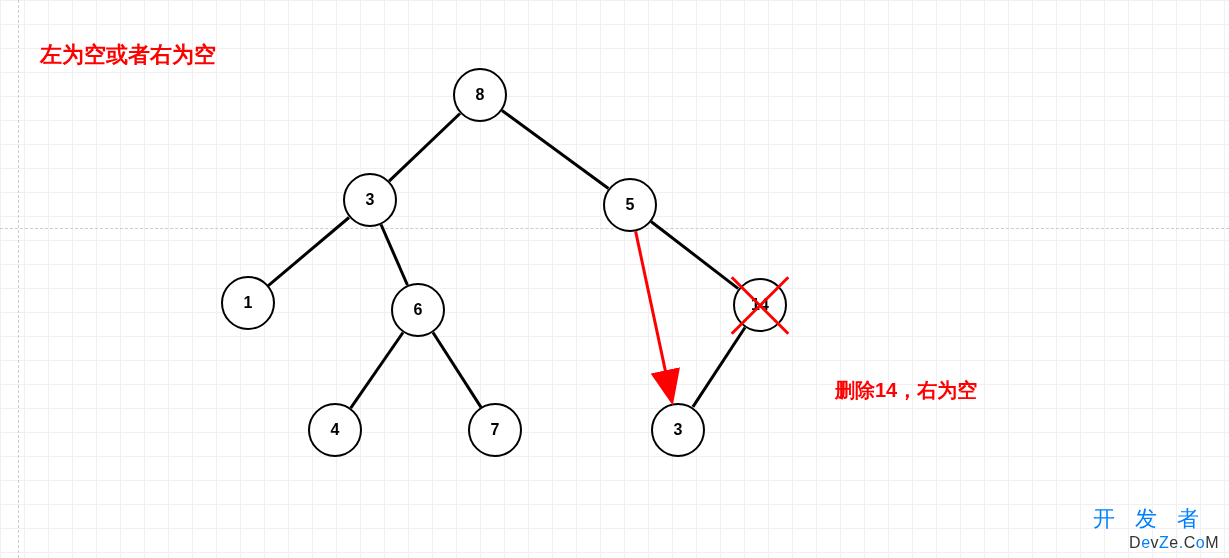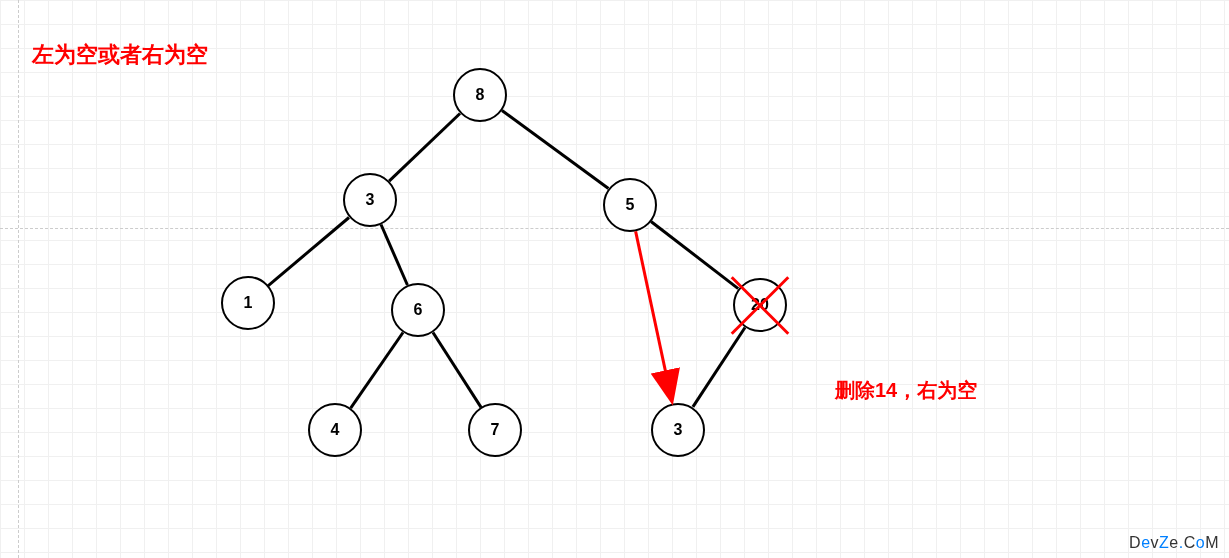--- a/index.html
+++ b/index.html
@@ -33,21 +33,21 @@
     .axis-v {
       position: absolute;
       top: 0;
       bottom: 0;
       left: 18px;
       border-left: 1px dashed #ccc;
     }
     .title {
       position: absolute;
       top: 40px;
-      left: 32px;
+      left: 40px;
       color: #ff0000;
       font-weight: bold;
       font-size: 22px;
     }
     .annotation {
       position: absolute;
       color: #ff0000;
       font-weight: bold;
       font-size: 20px;
       margin-top: 47px;
@@ -128,35 +128,36 @@
     <div class="edge" style="left: 402.641px; top: 330.706px; width: 91.9075px; transform: rotate(2.17591rad);"></div>
     <div class="edge" style="left: 432.581px; top: 331.224px; width: 88.5798px; transform: rotate(1.0003rad);"></div>
     <div class="edge" style="left: 745.19px; top: 326.076px; width: 95.4958px; transform: rotate(2.15138rad);"></div>
   </div>
 <div id="nodes-container">
     <div class="node" style="left: 480px; top: 95px;">8</div>
     <div class="node" style="left: 370px; top: 200px;">3</div>
     <div class="node" style="left: 630px; top: 205px;">5</div>
     <div class="node" style="left: 248px; top: 303px;">1</div>
     <div class="node" style="left: 418px; top: 310px;">6</div>
-    <div class="node" style="left: 760px; top: 305px;">20</div>
+    <div class="node" style="left: 760px; top: 305px;">14</div>
     <div class="node" style="left: 335px; top: 430px;">4</div>
     <div class="node" style="left: 495px; top: 430px;">7</div>
     <div class="node" style="left: 678px; top: 430px;">3</div>
   </div>
 
 <svg class="red-arrow" id="red-arrow" style="position:absolute; left:0; top:0; width:1229px; height:558px; pointer-events:none;">
   <defs>
     <marker id="arrowhead" markerWidth="12" markerHeight="10" refX="10" refY="5" orient="auto">
       <polygon points="0 0, 12 5, 0 10" fill="#ff0000"></polygon>
     </marker>
   </defs>
   <line id="arrow-line" stroke="#ff0000" stroke-width="3" marker-end="url(#arrowhead)" x1="635.633238737804" y1="231.4058065834563" x2="671.5322073751139" y2="399.6822220708465"></line>
 </svg>
 
 <div id="cross-container">
     <div class="cross-line" style="left: 720px; top: 303.5px; width: 80px; transform: rotate(45deg);"></div>
     <div class="cross-line" style="left: 720px; top: 303.5px; width: 80px; transform: rotate(-45deg);"></div>
   </div>
 
 <div class="watermark">
+  <div class="line1">开发者</div>
   <div class="line2" id="wm2"><span>D</span><span class="alt">e</span><span>v</span><span class="alt">Z</span><span>e</span><span class="alt">.</span><span>C</span><span class="alt">o</span><span>M</span></div>
 </div>
 
 </body></html>

